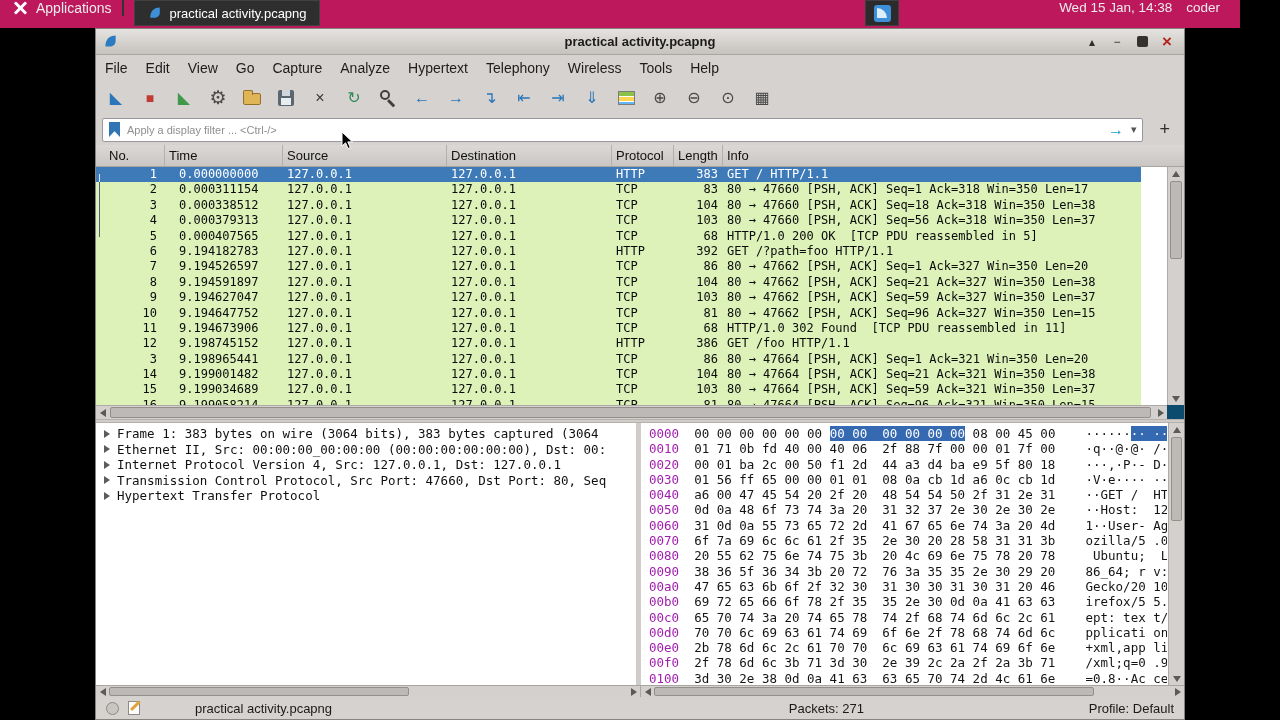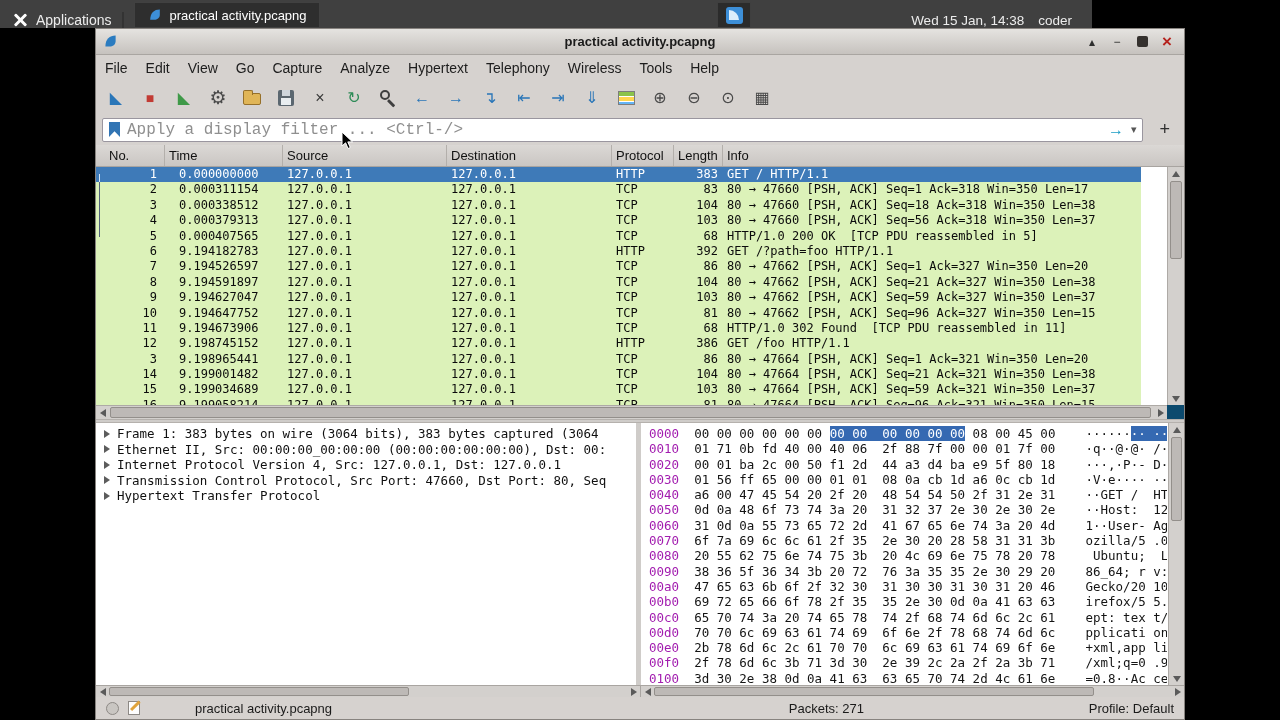--- a/index.html
+++ b/index.html
@@ -1,20 +1,20 @@
 <!DOCTYPE html>
 <html><head>
 <meta charset="utf-8">
 <style>
   *{margin:0;padding:0;box-sizing:border-box}
   html,body{width:1280px;height:720px;overflow:hidden;background:#000;font-family:"Liberation Sans",sans-serif}
   #screen{position:relative;width:1280px;height:720px;background:#000}
 
   
-  .taskbar{position:absolute;left:0;top:0;width:1092px;height:28px;background:#404040;display:flex;align-items:flex-end;color:#ececec}
+  .taskbar{position:absolute;left:0;top:0;width:1240px;height:28px;background:#be185d;display:flex;align-items:flex-start;color:#ececec}
   .xlogo{position:relative;width:16px;height:16px;margin:0 8px 0 12px;flex:none}
   .xlogo::before,.xlogo::after{content:"";position:absolute;left:7px;top:0;width:3px;height:16px;background:#fff;border-radius:1px}
   .xlogo::before{transform:rotate(45deg)}.xlogo::after{transform:rotate(-45deg)}
   .apps{font-size:14px}
   .tsep{width:2px;height:16px;background:#333;margin:0 10px;flex:none}
   .taskbtn{display:flex;align-items:center;gap:7px;height:26px;padding:0 12px;background:#2e2e2e;border:1px solid #414141;font-size:13px;color:#fff;max-width:250px;white-space:nowrap}
   .traybtn{width:34px;height:26px;margin-left:auto;margin-right:160px;background:#2b2b2b;border:1px solid #3f3f3f;display:flex;align-items:center;justify-content:center;flex:none}
   .trayfin{width:17px;height:17px;border-radius:3px;background:#3d8fd8;position:relative}
   .trayfin::after{content:"";position:absolute;left:3px;top:3px;width:10px;height:10px;background:#dceefb;border-radius:0 10px 0 0}
   .clock{font-size:13.5px;white-space:nowrap}
@@ -42,21 +42,21 @@
   .icon-save-file i{display:block;width:16px;height:16px;background:#5b6770;border-radius:2px;position:relative}
   .icon-save-file i::before{content:"";position:absolute;left:4px;top:0;width:8px;height:6px;background:#cfd6dc}
   .icon-save-file i::after{content:"";position:absolute;left:3px;bottom:1px;width:10px;height:7px;background:#e8edf0}
   .icon-find-packet i{display:block;width:10px;height:10px;border:2px solid #3f3f3f;border-radius:50%;position:relative;margin:-6px 6px 0 0}
   .icon-find-packet i::after{content:"";position:absolute;left:7px;top:7px;width:9px;height:3px;background:#3f3f3f;border-radius:1px;transform:rotate(45deg);transform-origin:0 0}
   .icon-colorize i{display:block;width:17px;height:14px;border:1px solid #7d7d7d;background:linear-gradient(to bottom,#8bc34a 0,#8bc34a 4px,#fff 4px,#fff 5px,#ffd54f 5px,#ffd54f 9px,#fff 9px,#fff 10px,#64b5f6 10px,#64b5f6 14px)}
 
   .filterbar{height:31px;display:flex;align-items:center;padding:0 6px;gap:8px}
   .filter-box{flex:1;height:24px;background:#fff;border:1px solid #9a969f;border-radius:2px;display:flex;align-items:center;padding:0 6px;gap:7px}
   .bookmark{width:11px;height:15px;background:#3275b4;clip-path:polygon(0 0,100% 0,100% 100%,50% 62%,0 100%);flex:none}
-  .filter-input{flex:1;border:none;outline:none;background:transparent;font-size:16px;color:#0f766e;font-family:Liberation Mono, monospace}
+  .filter-input{flex:1;border:none;outline:none;background:transparent;font-size:11px;color:#0f766e;font-family:Liberation Sans, sans-serif}
   .filter-input::placeholder{color:#8f8f8f}
   .apply-arrow{color:#1b9cc4;font-weight:bold;font-size:16px;flex:none}
   .chev{color:#555;font-size:11px;flex:none}
   .plus-btn{font-size:18px;color:#2e2e2e;padding:0 8px;flex:none}
 
   
   .plist{position:relative;height:274px;background:#0c4a6e}
   .phead{height:22px;display:flex;background:linear-gradient(#dbd8d5,#cac6c3);border-bottom:1px solid #a8a4a0;font-size:13px;color:#111}
   .hc{display:flex;align-items:center;padding-left:4px;border-right:1px solid #b3afab;overflow:hidden;white-space:nowrap;flex:none}
   .hc.w-info{flex:1;border-right:none}

